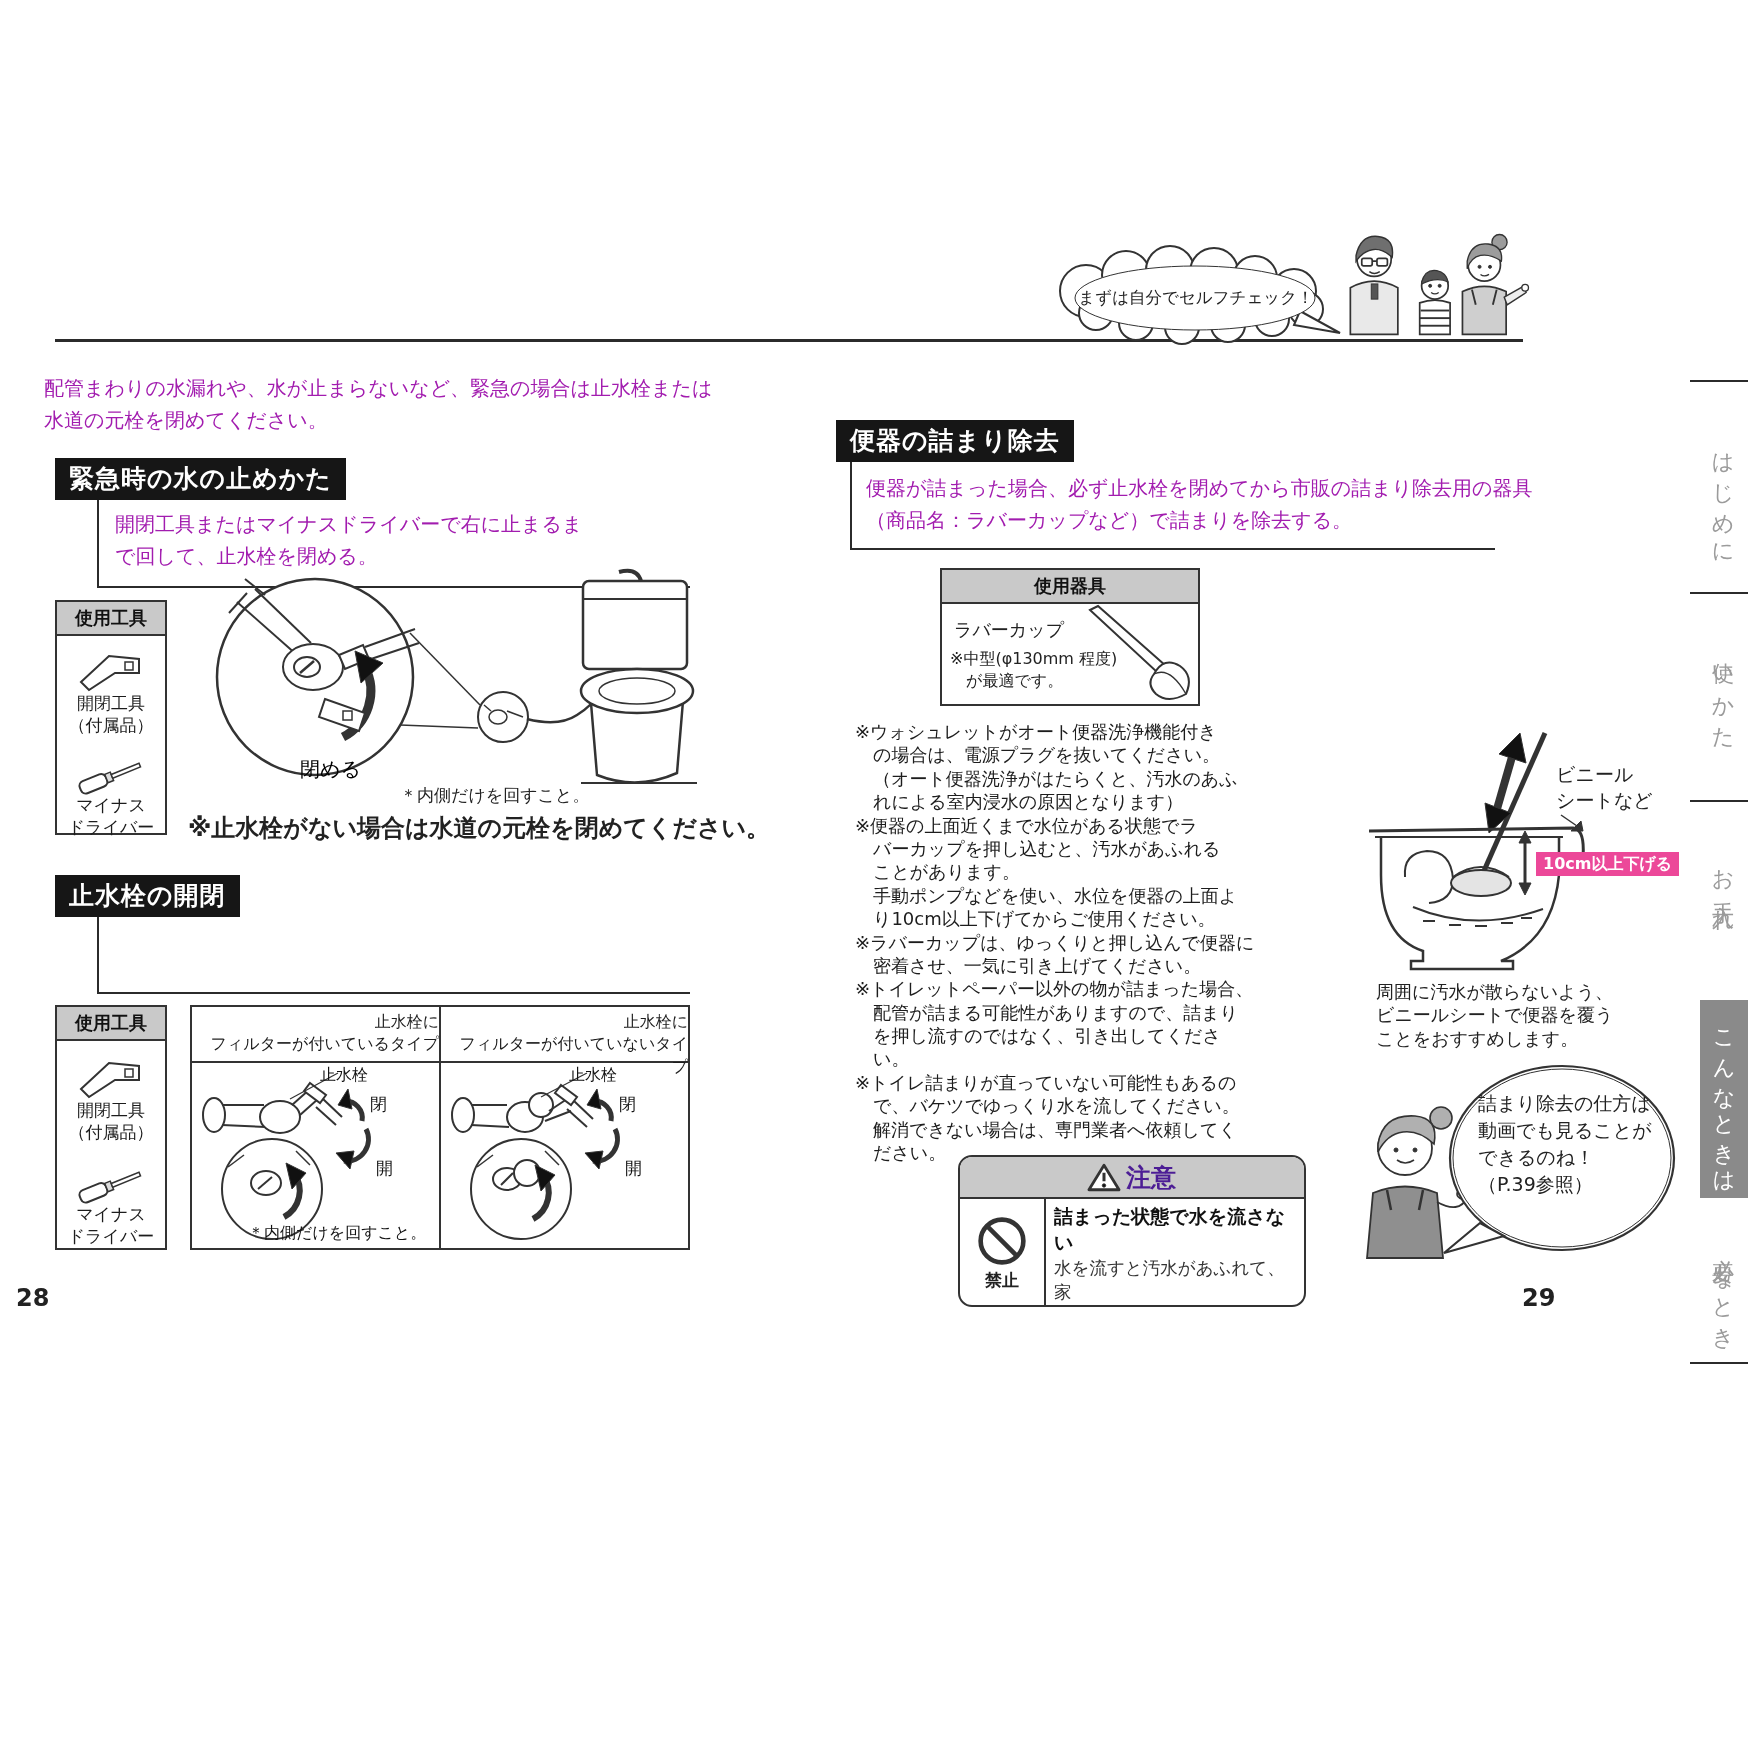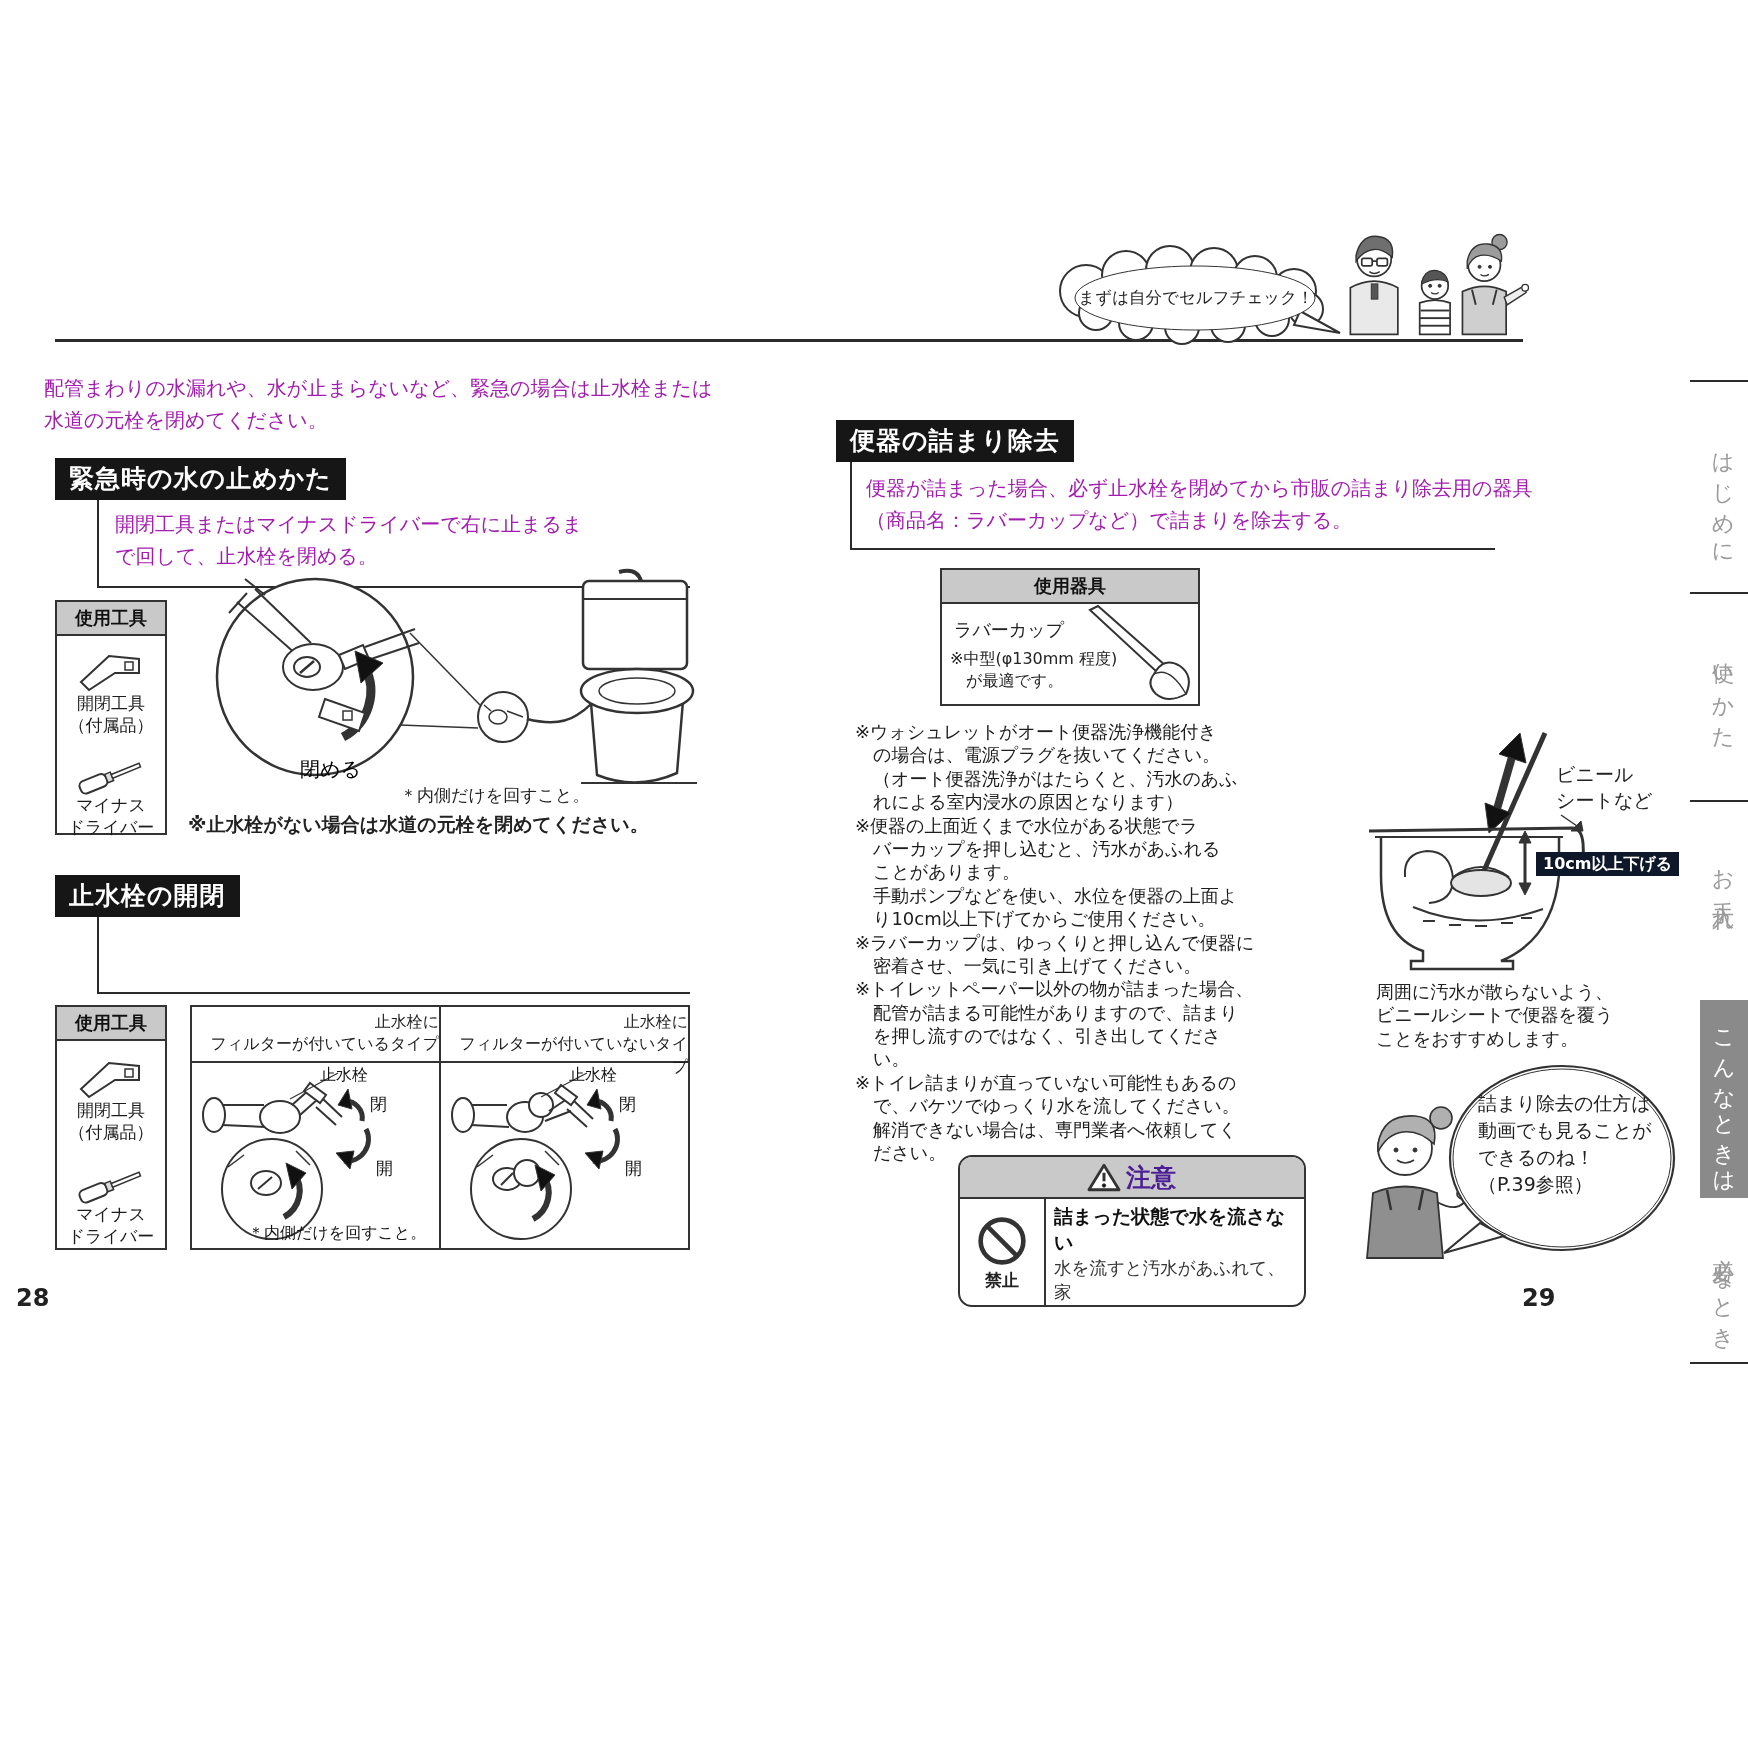--- a/index.html
+++ b/index.html
@@ -21,21 +21,21 @@
   .t-body{display:flex;height:185px;}
   .t-cell{flex:1;position:relative;}
   .t-cell + .t-cell{border-left:2px solid #333;}
   .cell-label{position:absolute;font-size:16px;color:#111;}
   .note{font-size:18px;line-height:1.3;white-space:pre-line;padding-left:1em;text-indent:-1em;color:#1c1c1c;}
   .v-tab{position:absolute;writing-mode:vertical-rl;font-size:22px;letter-spacing:5px;color:#9b9b9b;}
   .v-tab-active{position:absolute;width:48px;background:#8a8a8a;display:flex;align-items:center;
                 justify-content:center;writing-mode:vertical-rl;font-size:22px;letter-spacing:3px;color:#fff;}
   svg{position:absolute;overflow:visible;}
   svg line,svg path,svg ellipse,svg circle,svg rect,svg polygon{stroke:#333;}
-  .black-tag{position:absolute;background:#0f172a;color:#fff;font-size:16px;font-weight:bold;
+  .black-tag{position:absolute;background:#ec4899;color:#fff;font-size:16px;font-weight:bold;
              padding:3px 7px;line-height:1.1;}
 </style>
 </head>
 <body>
 
 <div class="page">
 
   <div class="rule" style="left:55px;top:339px;width:1468px;height:3px"></div>
 
   <svg style="left:1048px;top:247px;width:296px;height:104px" viewBox="0 0 296 104">
@@ -158,21 +158,21 @@
     <path d="M406,138 L412,210 Q452,226 492,208 L498,136" fill="#fff" stroke-width="2.5"></path>
     <rect x="398" y="16" width="104" height="88" rx="6" fill="#fff" stroke-width="2.5"></rect>
     <line x1="398" y1="34" x2="502" y2="34" stroke-width="2"></line>
     <path d="M456,16 Q452,2 434,7" fill="none" stroke-width="4"></path>
     <ellipse cx="452" cy="126" rx="56" ry="22" fill="#fff" stroke-width="2.5"></ellipse>
     <ellipse cx="452" cy="126" rx="38" ry="13" fill="none" stroke-width="1.5"></ellipse>
     <line x1="396" y1="218" x2="512" y2="218" stroke-width="2"></line>
   </svg>
   <div class="abs" style="left:300px;top:756px;font-size:20px;color:#000000">閉める</div>
   <div class="abs" style="left:400px;top:784px;font-size:17px">＊内側だけを回すこと。</div>
-  <div class="abs" style="left:188px;top:812px;font-size:19px;font-weight:bold">※止水栓がない場合は水道の元栓を閉めてください。</div>
+  <div class="abs" style="left:188px;top:812px;font-size:24px;font-weight:bold">※止水栓がない場合は水道の元栓を閉めてください。</div>
 
   <div class="sec-title" style="left:55px;top:875px">止水栓の開閉</div>
   <div class="rule" style="left:97px;top:917px;width:2px;height:75px"></div>
   <div class="rule" style="left:97px;top:992px;width:593px;height:2px"></div>
 
   <div class="frame" style="left:55px;top:1005px;width:112px;height:245px">
     <div class="box-header">使用工具</div>
     <svg style="position:relative;display:block;margin:14px auto 0;left:0;top:0" width="72" height="44" viewBox="0 0 72 44">
       <path d="M6,34 L34,8 L64,11 L64,25 L40,25 L14,42 Z" fill="#fff" stroke-width="2"></path>
       <rect x="50" y="14" width="8" height="8" fill="none" stroke-width="1.5"></rect>

